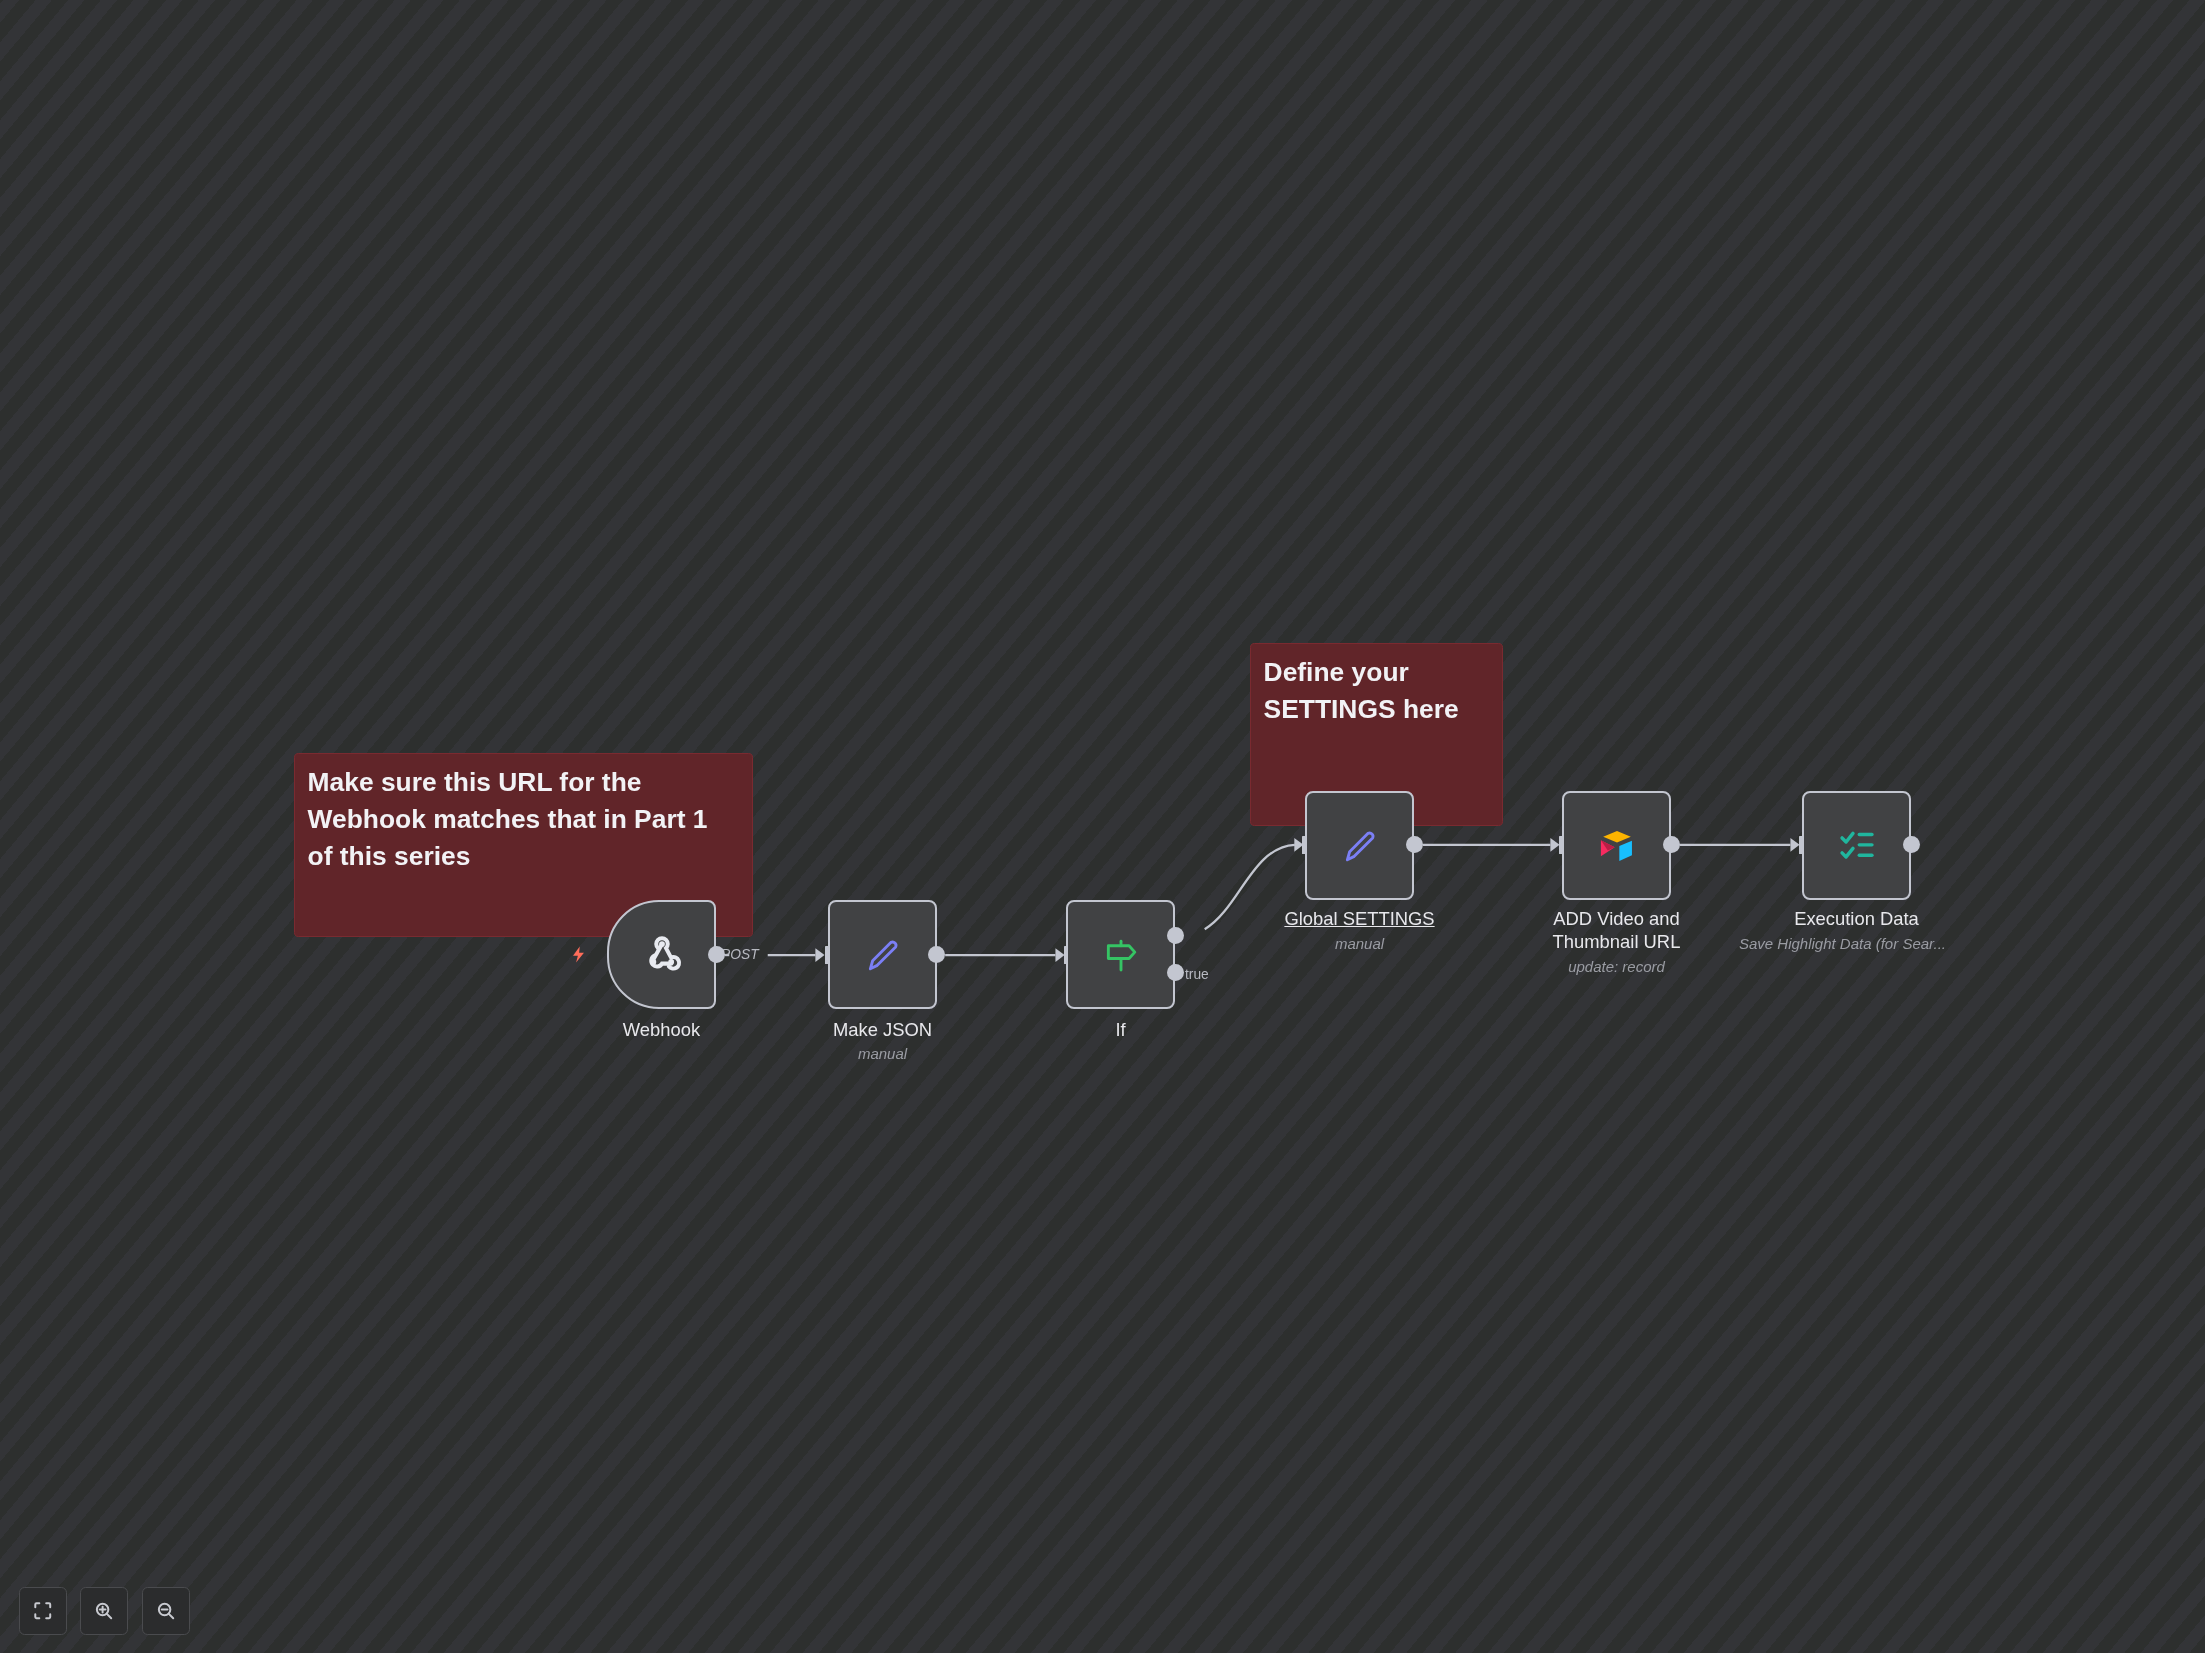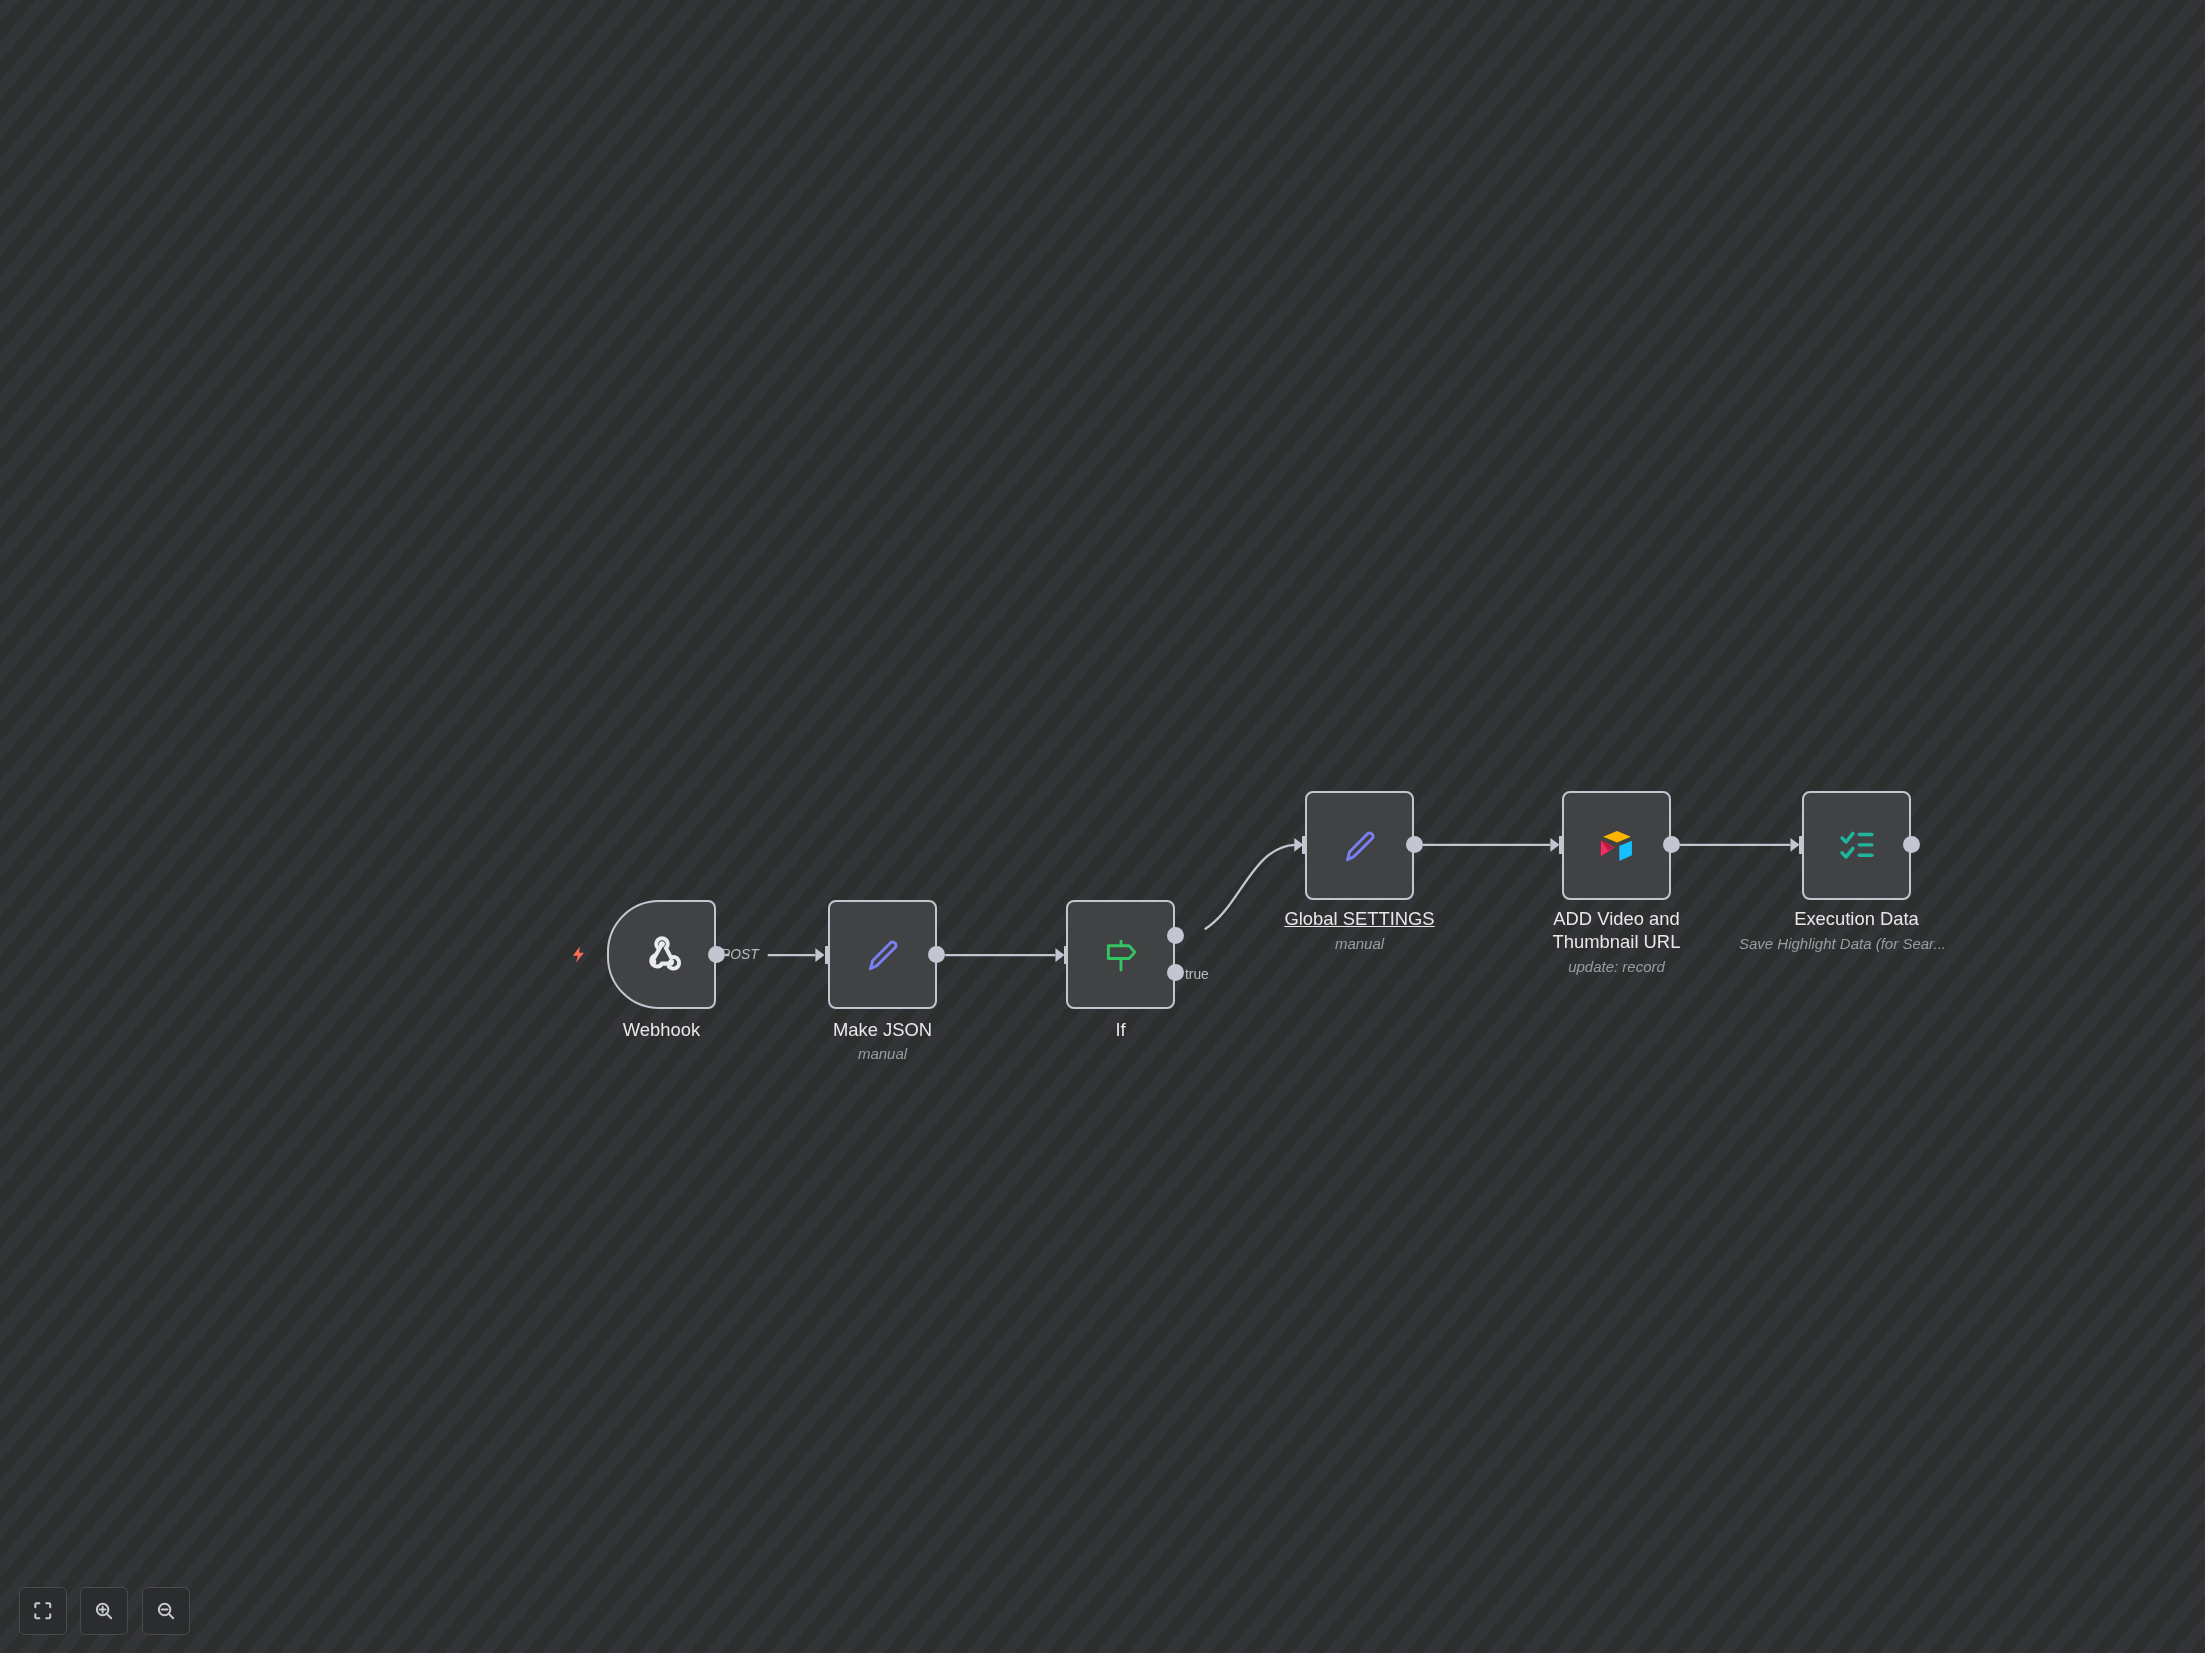--- a/index.html
+++ b/index.html
@@ -123,20 +123,26 @@
       justify-content: center;
       cursor: pointer;
     }
     .ctrl-btn svg { width: 19.5px; height: 19.5px; }
   </style>
 </head>
 <body>
 
 <div id="canvas">
 
+  <div class="sticky" style="left:294px; top:753px; width:459px; height:184px;">
+    <span>Make sure this URL for the Webhook matches that in Part 1 of this series</span>
+  </div>
+  <div class="sticky" style="left:1250px; top:643px; width:253px; height:183px;">
+    <span>Define your SETTINGS here</span>
+  </div>
 
   <svg class="edges" viewBox="0 0 3840 2880">
     <g stroke="#c3c6d0" stroke-width="4" fill="none">
 
       <path d="M1337 1663 L1420 1663"></path>
       <path d="M1262 1663 L1270 1663"></path>
 
       <path d="M1646 1663 L1838 1663"></path>
 
       <path d="M2098 1618 C2160 1580, 2180 1475, 2255 1471"></path>

